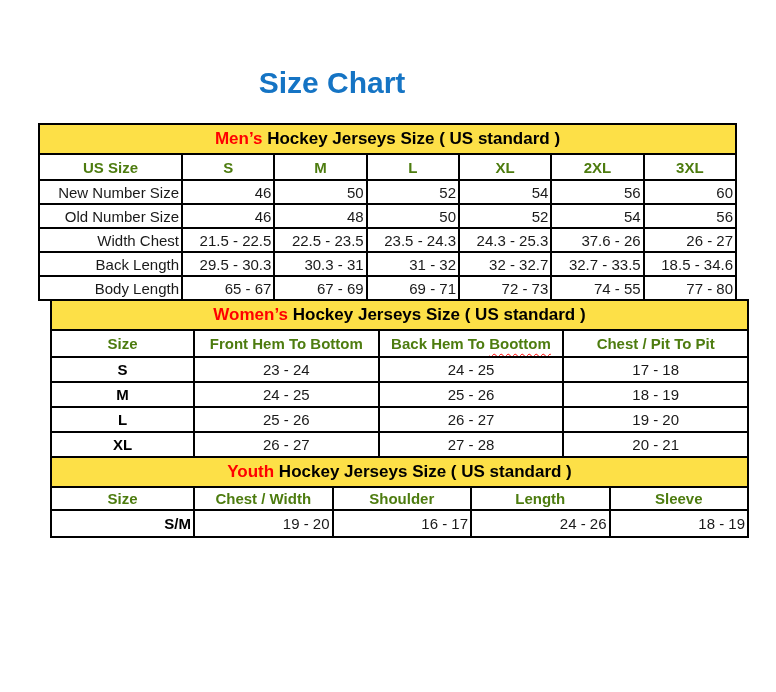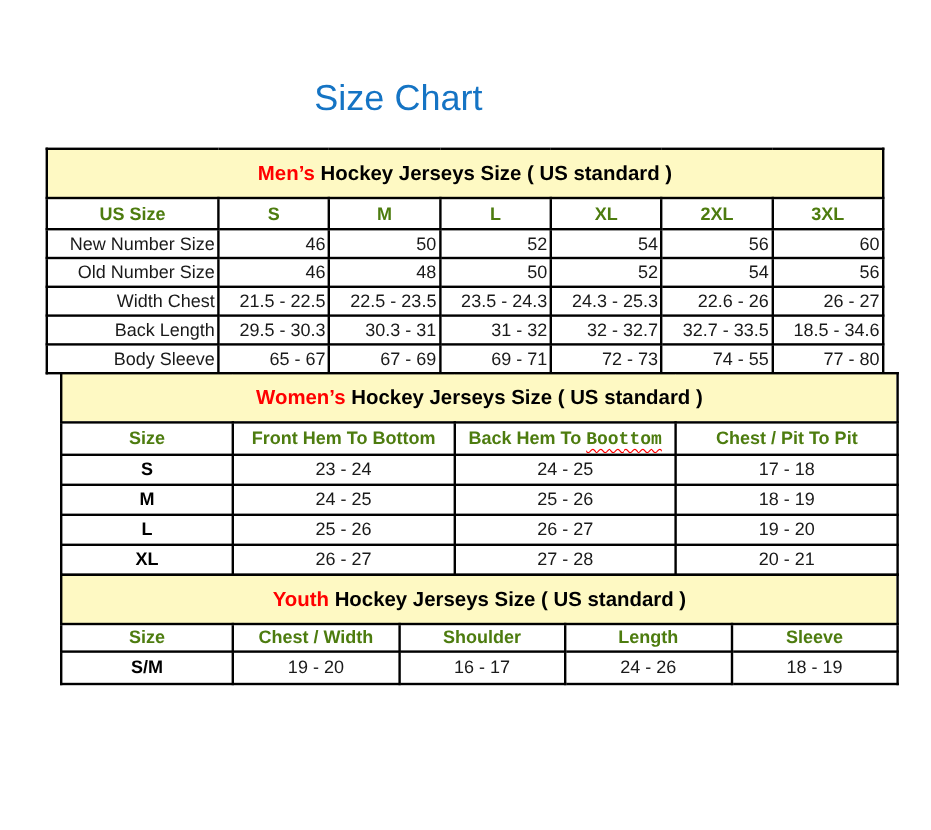--- a/index.html
+++ b/index.html
@@ -10,21 +10,21 @@
     font-family: "Liberation Sans", sans-serif;
     position: relative;
   }
   .title {
     position: absolute;
     top: 66px; left: 0;
     width: 664px;
     margin: 0;
     text-align: center;
     font-size: 30px;
-    font-weight: normal;
+    font-weight: bold;
     color: #1574C4;
     letter-spacing: 0px;
   }
   .chart {
     position: absolute;
     left: 38px;
     top: 123px;
     width: 699px;
   }
   table.sec {
@@ -38,42 +38,41 @@
     text-align: center;
     vertical-align: middle;
     padding: 0 2px;
     color: #1a1a1a;
     font-size: 15px;
     overflow: hidden;
     white-space: nowrap;
   }
   col.c-label { width: 143px; }
   tr.banner td {
-    background: #fef9c3;
-    height: 41px;
+    background: #fde047;
+    height: 30px;
     font-size: 17px;
     font-weight: bold;
     color: #000000;
   }
   tr.banner .hl { color: #FF0000; }
   tr.hdr td { font-weight: bold; color: #4d7c0f; }
   .men  tr.hdr td { height: 26px; }
   .men  tr.row td { height: 24px; text-align: right; }
   .women tr.hdr td { height: 27px; }
   .women tr.row td { height: 25px; }
   .youth tr.hdr td { height: 23px; }
-  .youth tr.row td { height: 27px; }
+  .youth tr.row td { height: 27px; text-align: right; }
   td.lbl-bold { font-weight: bold; color: #000000; }
   .wavy {
     text-decoration-line: underline;
     text-decoration-style: wavy;
     text-decoration-color: #FF0000;
     text-decoration-thickness: 1px;
     text-underline-offset: 4px;
-    font-family: Liberation Mono, monospace;
   }
 </style>
 </head>
 <body>
 
 <h1 class="title">Size Chart</h1>
 
 <div class="chart">
 
   <table class="sec men">
@@ -119,34 +118,34 @@
       <td>52</td>
       <td>54</td>
       <td>56</td>
     </tr>
     <tr class="row">
       <td>Width Chest</td>
       <td>21.5 - 22.5</td>
       <td>22.5 - 23.5</td>
       <td>23.5 - 24.3</td>
       <td>24.3 - 25.3</td>
-      <td>22.6 - 26</td>
+      <td>37.6 - 26</td>
       <td>26 - 27</td>
     </tr>
     <tr class="row">
       <td>Back Length</td>
       <td>29.5 - 30.3</td>
       <td>30.3 - 31</td>
       <td>31 - 32</td>
       <td>32 - 32.7</td>
       <td>32.7 - 33.5</td>
       <td>18.5 - 34.6</td>
     </tr>
     <tr class="row">
-      <td>Body Sleeve</td>
+      <td>Body Length</td>
       <td>65 - 67</td>
       <td>67 - 69</td>
       <td>69 - 71</td>
       <td>72 - 73</td>
       <td>74 - 55</td>
       <td>77 - 80</td>
     </tr>
   </tbody>
     </table>
 

